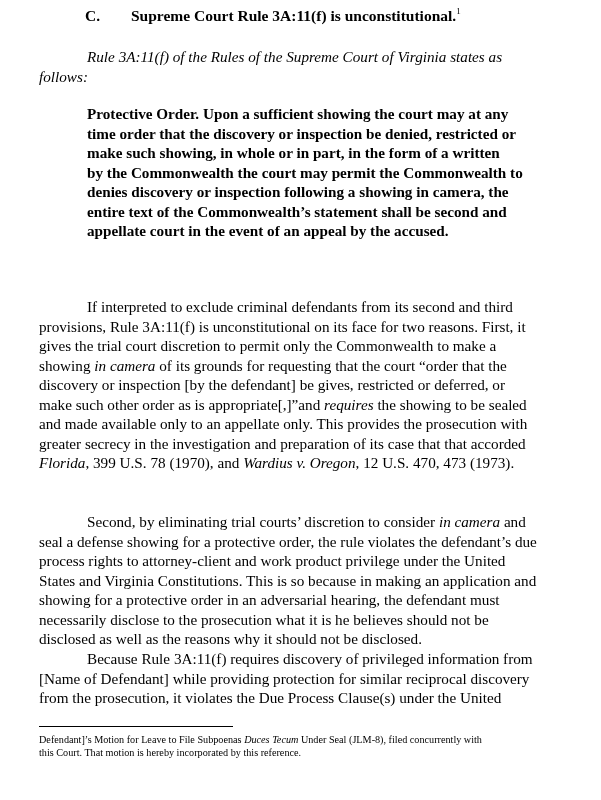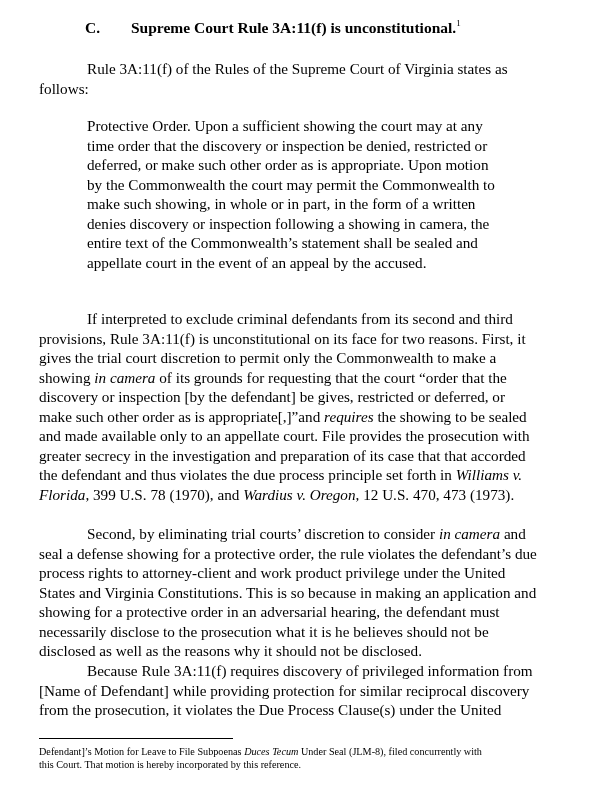--- a/index.html
+++ b/index.html
@@ -16,21 +16,20 @@
       color: #000000;
       font-size: 15.2px;
       line-height: 19.5px;
     }
     .page {
       position: absolute;
       left: 0;
       top: 0;
       width: 601px;
       height: 688px;
-      margin-top: 12px;
     }
     .heading {
       position: absolute;
       top: 6px;
       left: 85px;
       font-weight: bold;
       font-size: 15.5px;
       line-height: 20px;
       white-space: nowrap;
     }
@@ -58,22 +57,22 @@
     .line {
       display: block;
       white-space: nowrap;
     }
     .quote {
       position: absolute;
       left: 87px;
       width: 440px;
       margin: 0;
     }
-    .p-intro { top: 47px; }
-    .quote-block { top: 104px; }
+    .p-intro { top: 47px; font-style: italic; }
+    .quote-block { top: 104px; font-weight: bold; }
     .p-first { top: 297px; }
     .p-second { top: 512px; }
     .p-because { top: 649px; }
     em { font-style: italic; }
     .fn-rule {
       position: absolute;
       left: 39px;
       top: 726px;
       width: 194px;
       height: 0;
@@ -104,38 +103,36 @@
   </div>
 
   <p class="para p-intro">
     <span class="line"><span class="indent"></span><span>Rule 3A:11(f) of the Rules of the Supreme Court of Virginia states as</span></span>
     <span class="line">follows:</span>
   </p>
 
   <p class="quote quote-block">
     <span class="line">Protective Order. Upon a sufficient showing the court may at any</span>
     <span class="line">time order that the discovery or inspection be denied, restricted or</span>
-    <span class="line">deferred, or make such other order as is appropriate. Upon motion</span>
+    <span class="line">make such showing, in whole or in part, in the form of a written</span>
     <span class="line">by the Commonwealth the court may permit the Commonwealth to</span>
-    <span class="line">make such showing, in whole or in part, in the form of a written</span>
     <span class="line">denies discovery or inspection following a showing in camera, the</span>
-    <span class="line">entire text of the Commonwealth’s statement shall be sealed and</span>
+    <span class="line">entire text of the Commonwealth’s statement shall be second and</span>
     <span class="line">appellate court in the event of an appeal by the accused.</span>
   </p>
 
   <p class="para p-first">
     <span class="line"><span class="indent"></span><span>If interpreted to exclude criminal defendants from its second and third</span></span>
     <span class="line">provisions, Rule 3A:11(f) is unconstitutional on its face for two reasons. First, it</span>
     <span class="line">gives the trial court discretion to permit only the Commonwealth to make a</span>
     <span class="line"><span>showing </span><em>in camera</em><span> of its grounds for requesting that the court “order that the</span></span>
     <span class="line">discovery or inspection [by the defendant] be gives, restricted or deferred, or</span>
     <span class="line"><span>make such other order as is appropriate[,]”and </span><em>requires</em><span> the showing to be sealed</span></span>
-    <span class="line">and made available only to an appellate court. File provides the prosecution with</span>
+    <span class="line">and made available only to an appellate only. This provides the prosecution with</span>
     <span class="line">greater secrecy in the investigation and preparation of its case that that accorded</span>
-    <span class="line"><span>the defendant and thus violates the due process principle set forth in </span><em>Williams v.</em></span>
     <span class="line"><em>Florida</em><span>, 399 U.S. 78 (1970), and </span><em>Wardius v. Oregon</em><span>, 12 U.S. 470, 473 (1973).</span></span>
   </p>
 
   <p class="para p-second">
     <span class="line"><span class="indent"></span><span>Second, by eliminating trial courts’ discretion to consider </span><em>in camera</em><span> and</span></span>
     <span class="line">seal a defense showing for a protective order, the rule violates the defendant’s due</span>
     <span class="line">process rights to attorney-client and work product privilege under the United</span>
     <span class="line">States and Virginia Constitutions. This is so because in making an application and</span>
     <span class="line">showing for a protective order in an adversarial hearing, the defendant must</span>
     <span class="line">necessarily disclose to the prosecution what it is he believes should not be</span>

